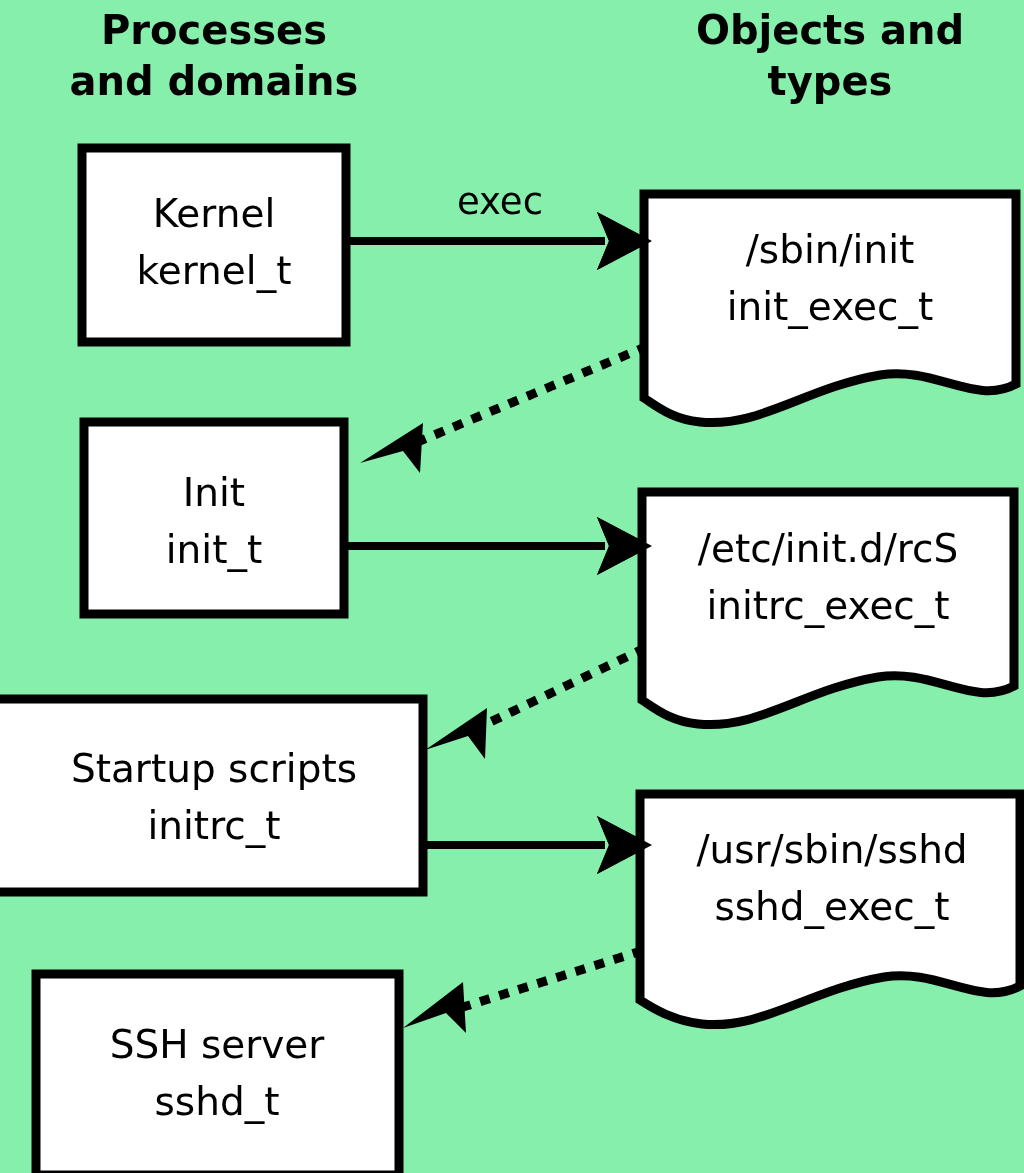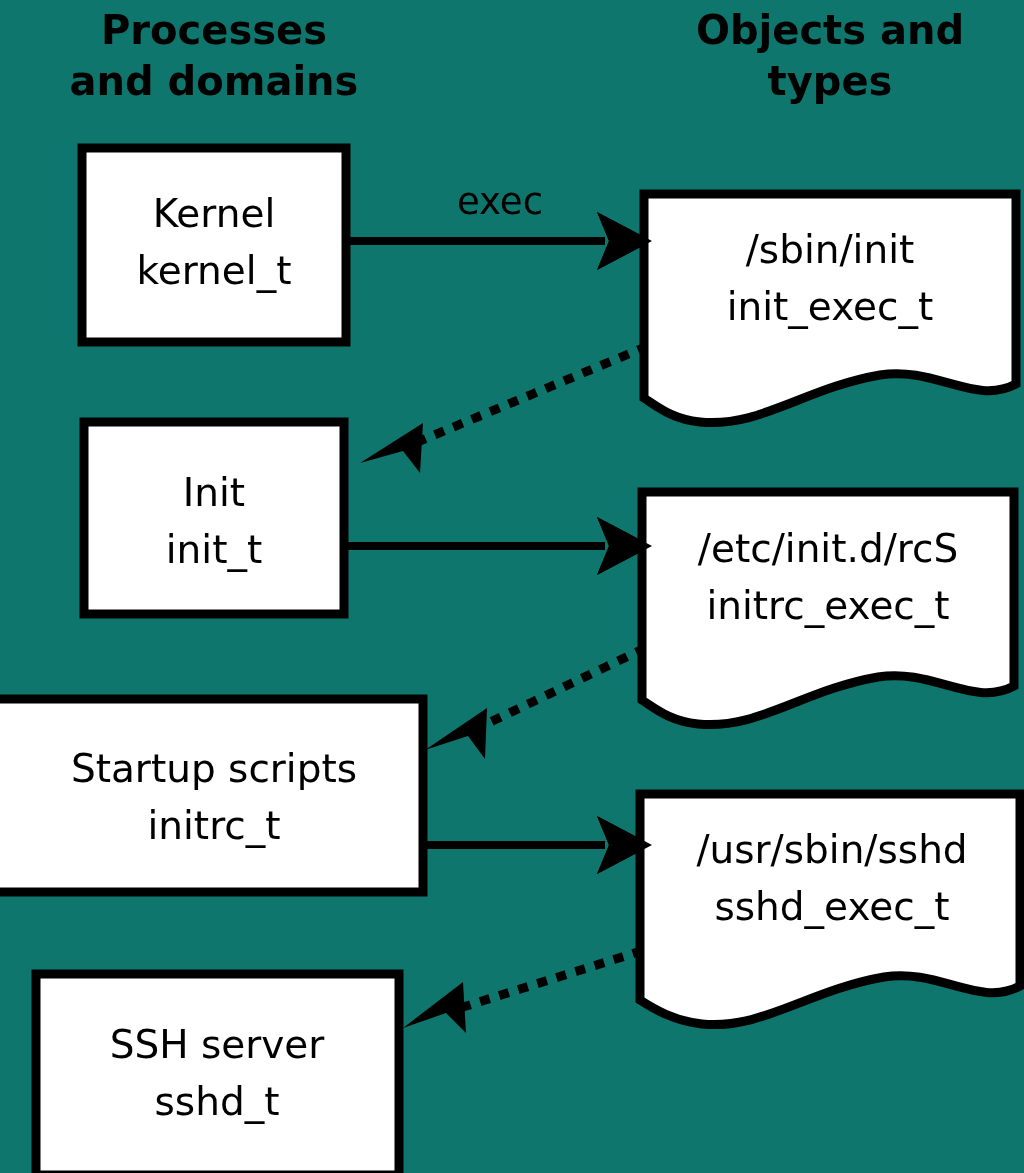--- a/index.html
+++ b/index.html
@@ -7,21 +7,21 @@
     padding: 0;
     background: #ffffff;
   }
   body {
     font-family: "DejaVu Sans", "Liberation Sans", sans-serif;
   }
   #canvas {
     position: relative;
     width: 1024px;
     height: 1173px;
-    background: #0f766e;
+    background: #86efac;
     overflow: hidden;
   }
   #diagram-svg {
     position: absolute;
     left: 0;
     top: 0;
     width: 1024px;
     height: 1173px;
   }
   .col-title {

